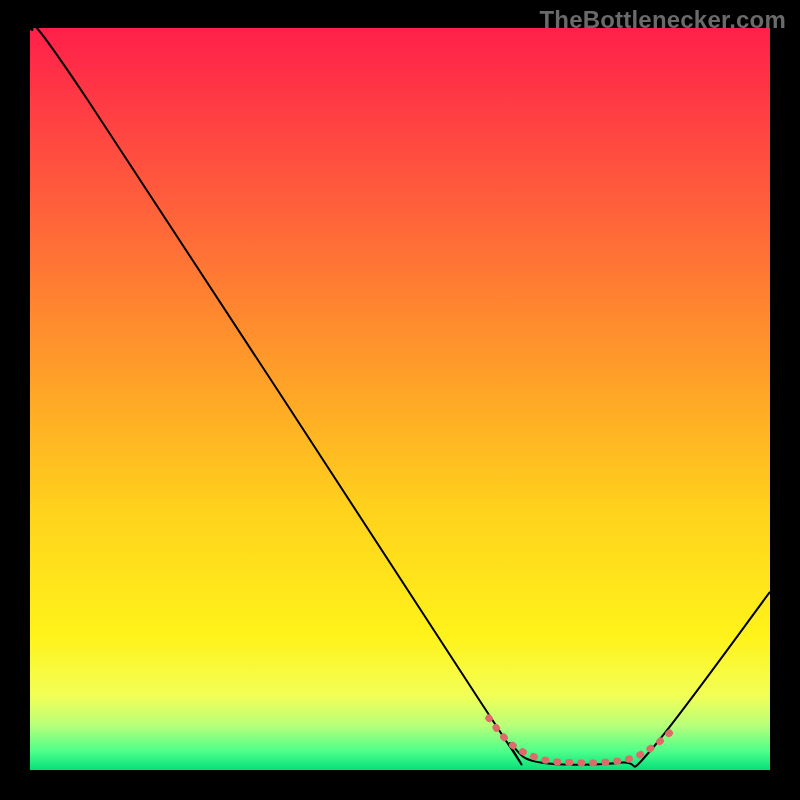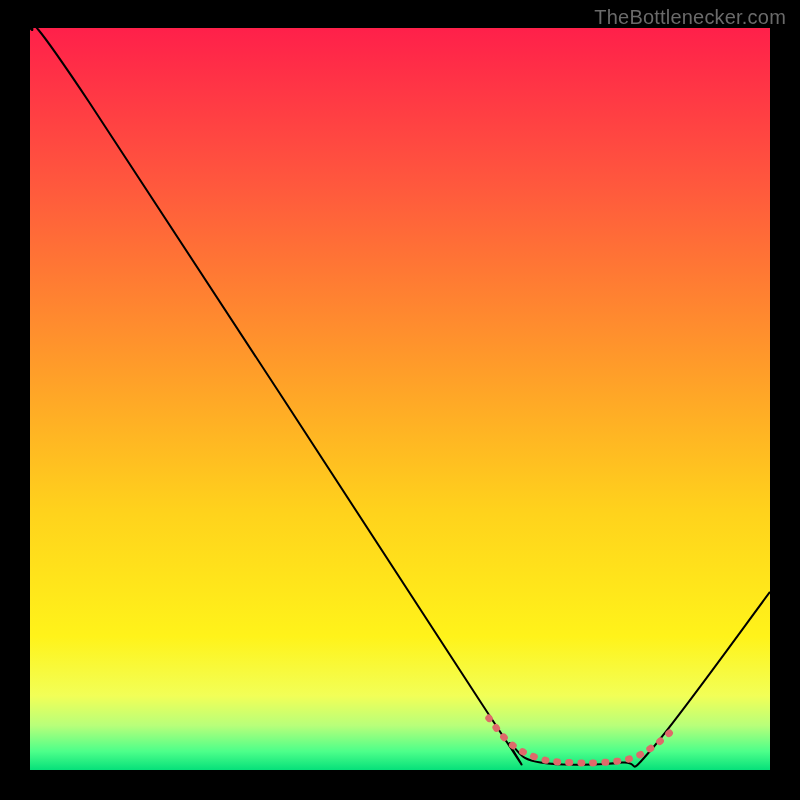--- a/index.html
+++ b/index.html
@@ -10,22 +10,22 @@
     background: #000;
     position: relative;
     font-family: Arial, sans-serif;
     overflow: hidden;
   }
   .watermark {
     position: absolute;
     top: 6px;
     right: 14px;
     color: #6a6a6a;
-    font-size: 20px;
-    font-weight: 400;
+    font-size: 24px;
+    font-weight: 700;
     letter-spacing: 0.2px;
     z-index: 10;
   }
   .plot {
     position: absolute;
     left: 30px;
     top: 28px;
     width: 740px;
     height: 742px;
   }

